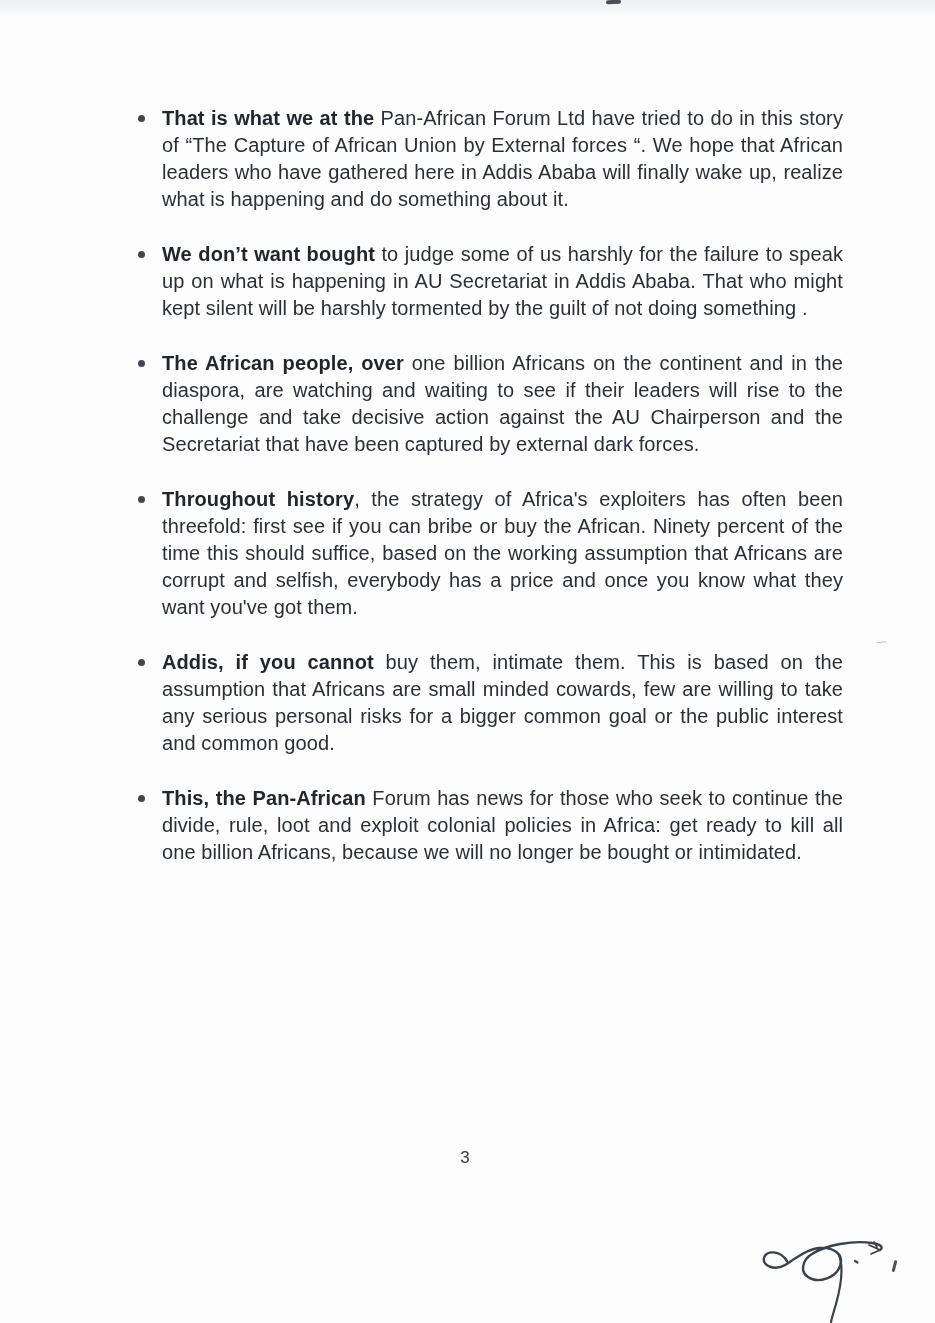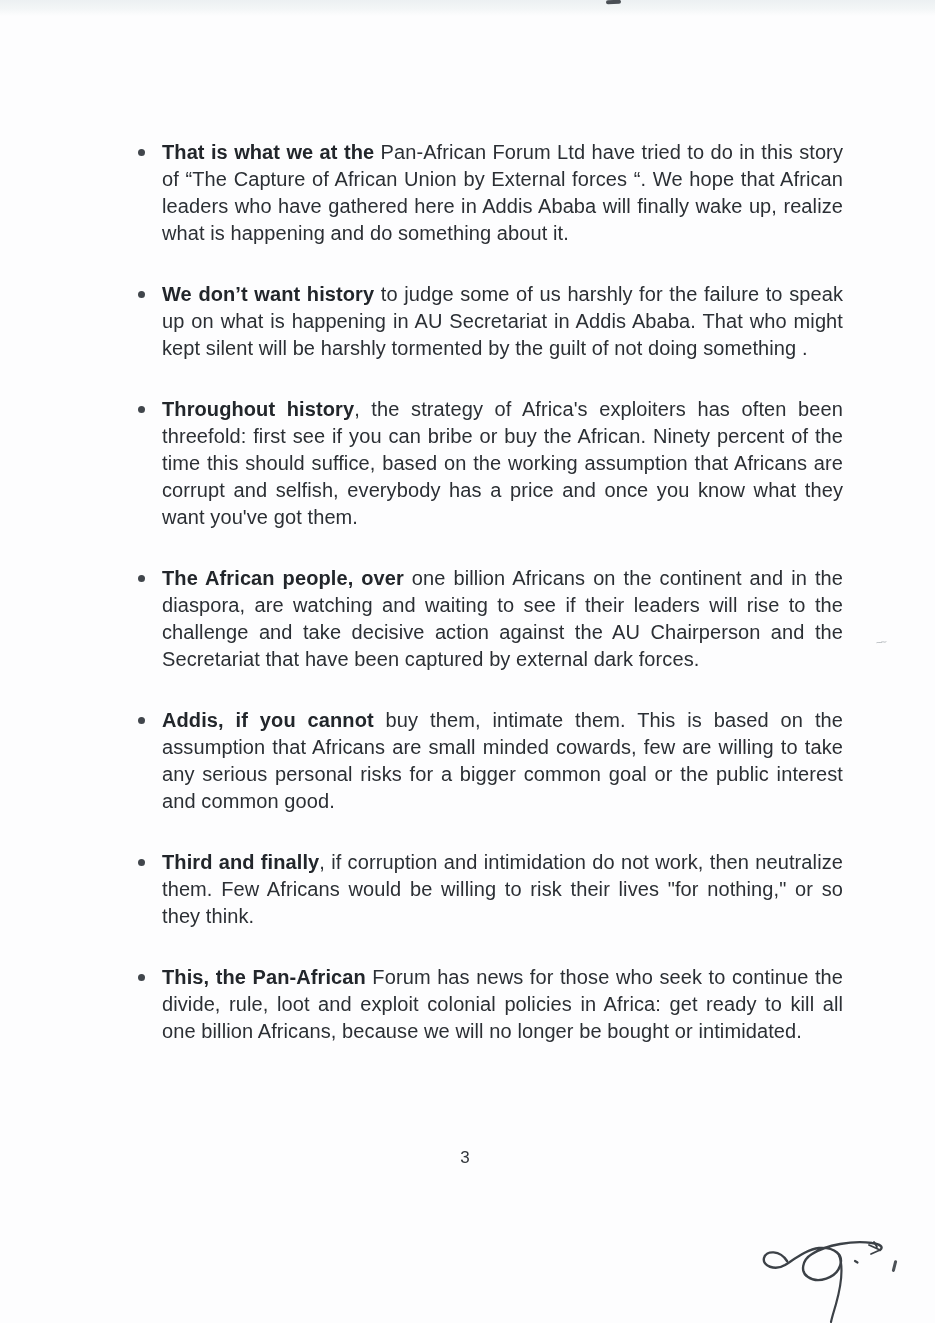--- a/index.html
+++ b/index.html
@@ -35,21 +35,20 @@
     font-size: 20px;
     line-height: 27px;
     letter-spacing: 0.1px;
     color: #2b2f34;
     text-align: justify;
   }
   .bullets li {
     position: relative;
     padding-left: 25px;
     margin-bottom: 28px;
-    margin-top: 34px;
   }
   .bullets li::before {
     content: "";
     position: absolute;
     left: 1px; top: 10px;
     width: 7px; height: 7px;
     border-radius: 50%;
     background: #41464c;
   }
   .bullets .b {
@@ -88,25 +87,24 @@
 </head>
 <body>
 
 <div class="page">
 
   <div class="scan-band"></div>
   <div class="scan-dash"></div>
 
   <ul class="bullets">
     <li><span class="b">That is what we at the</span><span> Pan-African Forum Ltd have tried to do in this story of “The Capture of African Union by External forces “. We hope that African leaders who have gathered here in Addis Ababa will finally wake up, realize what is happening and do something about it.</span></li>
-    <li><span class="b">We don’t want history</span><span> to judge some of us harshly for the failure to speak up on what is happening in AU Secretariat in Addis Ababa. That who might kept silent will be harshly tormented by the guilt of not doing something .</span></li>
+    <li><span class="b">We don’t want bought</span><span> to judge some of us harshly for the failure to speak up on what is happening in AU Secretariat in Addis Ababa. That who might kept silent will be harshly tormented by the guilt of not doing something .</span></li>
+    <li><span class="b">The African people, over</span><span> one billion Africans on the continent and in the diaspora, are watching and waiting to see if their leaders will rise to the challenge and take decisive action against the AU Chairperson and the Secretariat that have been captured by external dark forces.</span></li>
     <li><span class="b">Throughout history</span><span>, the strategy of Africa's exploiters has often been threefold: first see if you can bribe or buy the African. Ninety percent of the time this should suffice, based on the working assumption that Africans are corrupt and selfish, everybody has a price and once you know what they want you've got them.</span></li>
-    <li><span class="b">The African people, over</span><span> one billion Africans on the continent and in the diaspora, are watching and waiting to see if their leaders will rise to the challenge and take decisive action against the AU Chairperson and the Secretariat that have been captured by external dark forces.</span></li>
     <li><span class="b">Addis, if you cannot</span><span> buy them, intimate them. This is based on the assumption that Africans are small minded cowards, few are willing to take any serious personal risks for a bigger common goal or the public interest and common good.</span></li>
-    <li><span class="b">Third and finally</span><span>, if corruption and intimidation do not work, then neutralize them. Few Africans would be willing to risk their lives "for nothing," or so they think.</span></li>
     <li><span class="b">This, the Pan-African</span><span> Forum has news for those who seek to continue the divide, rule, loot and exploit colonial policies in Africa: get ready to kill all one billion Africans, because we will no longer be bought or intimidated.</span></li>
   </ul>
 
   <div class="pagenum">3</div>
 
   <div class="speck-mid">~~</div>
 
   <svg class="signature" width="150" height="90" viewBox="0 0 150 90" fill="none">
     <path d="M 31,27
              C 24,16 10,16 8,24

